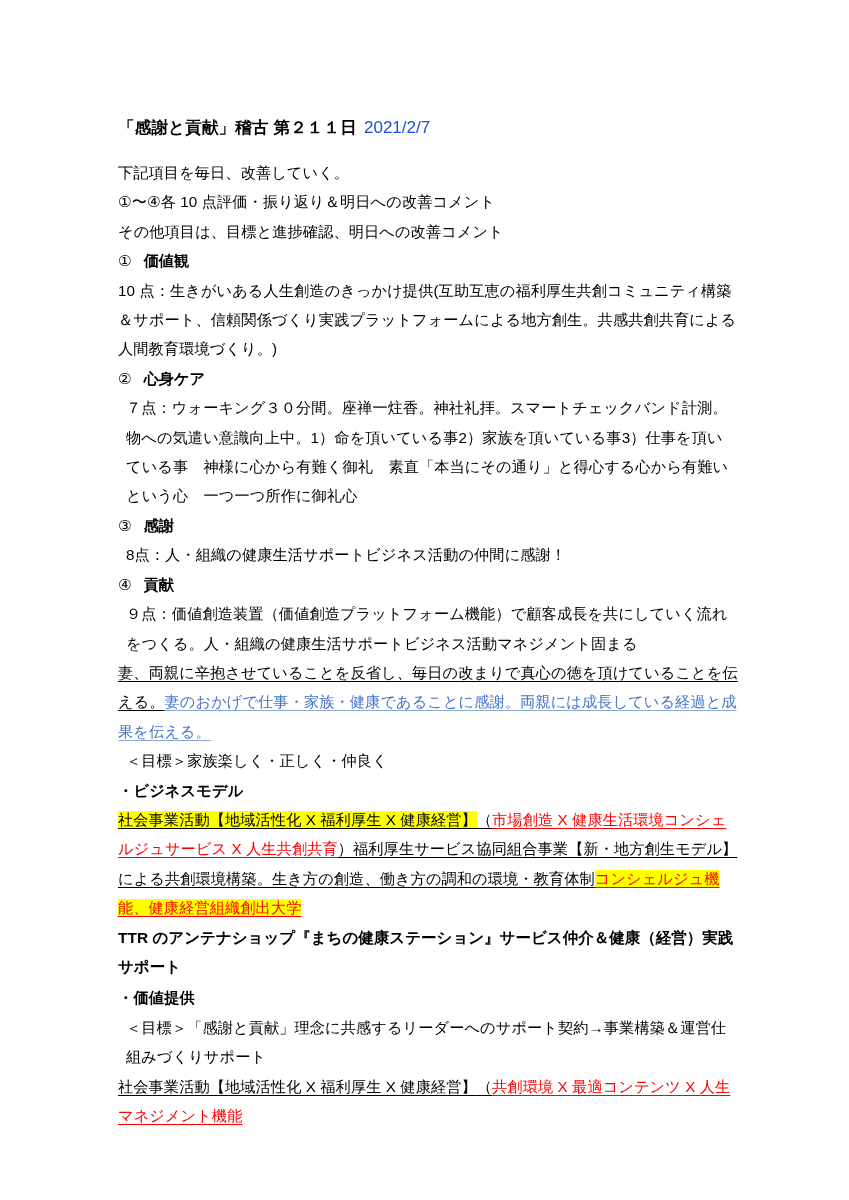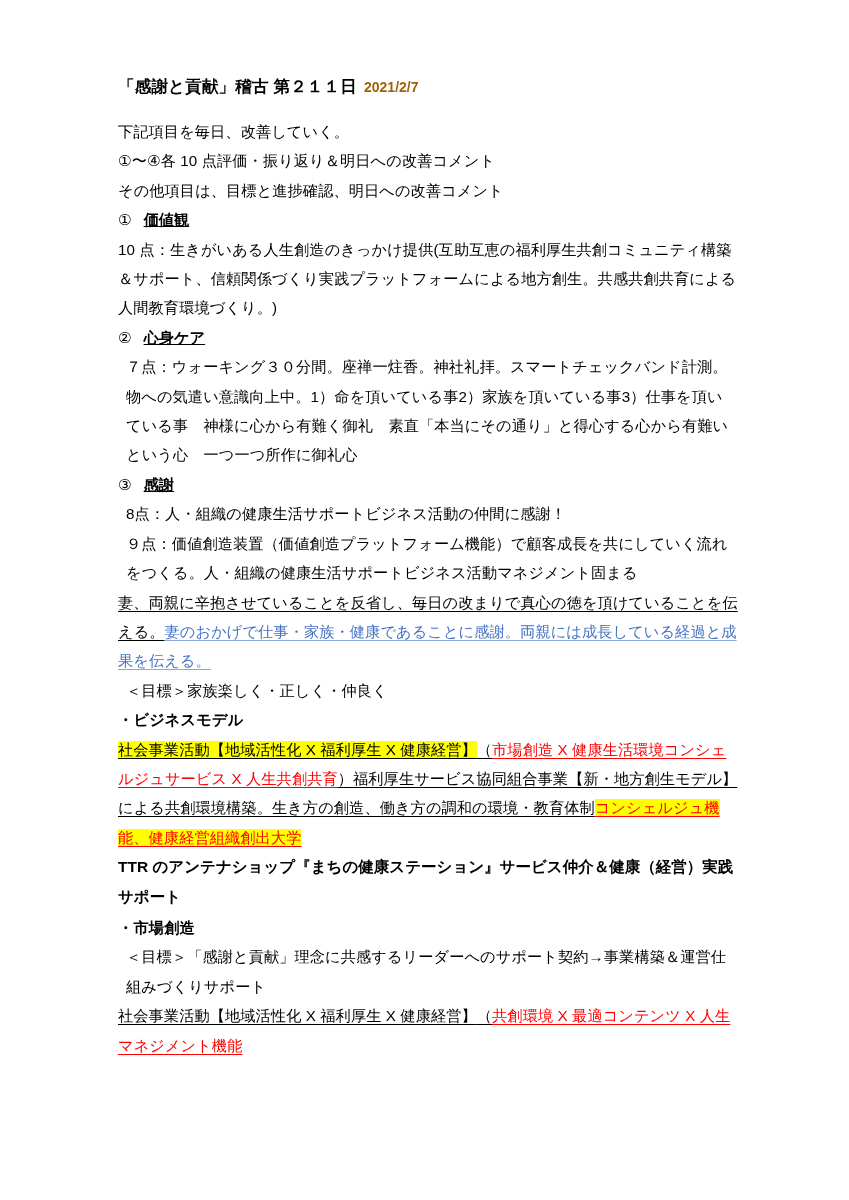--- a/index.html
+++ b/index.html
@@ -15,21 +15,21 @@
     font-family: "Liberation Sans", "DejaVu Sans", sans-serif;
     color: #000000;
     -webkit-font-smoothing: antialiased;
   }
   .page {
     position: relative;
     width: 849px;
     height: 944px;
     background: #ffffff;
     box-sizing: border-box;
-    padding: 75px 114px 0 118px;
+    padding: 116px 114px 0 118px;
   }
   .doc-body {
     width: 620px;
   }
 
   
   .line {
     font-size: 15.2px;
     line-height: 29.4px;
     letter-spacing: 0.1px;
@@ -49,45 +49,44 @@
     gap: 7px;
     margin-bottom: 20px;
   }
   .title-main {
     font-size: 16.5px;
     font-weight: 700;
     line-height: 22px;
     letter-spacing: 0.2px;
   }
   .title-date {
-    font-size: 14px;
-    font-weight: 700;
+    font-size: 17px;
+    font-weight: 400;
     line-height: 20px;
-    color: #a16207;
+    color: #1d4ed8;
   }
 
   .heading-bold {
     font-size: 15.5px;
     font-weight: 700;
     line-height: 29.4px;
     margin-bottom: 2px;
   }
 
   
   .num-head {
     font-size: 15.2px;
     line-height: 29.4px;
   }
   .num-head .marker {
     font-weight: 400;
   }
   .num-head .label {
     font-weight: 700;
     margin-left: 12px;
-    text-decoration: underline;
   }
 
   
   .bullet-head {
     font-size: 15.2px;
     font-weight: 700;
     line-height: 29.4px;
     letter-spacing: 0.2px;
   }
 
@@ -126,27 +125,30 @@
     <div class="num-head">
       <span class="marker">②</span><span class="label">心身ケア</span>
     </div>
     <div class="line para indent-1">７点：ウォーキング３０分間。座禅一炷香。神社礼拝。スマートチェックバンド計測。物への気遣い意識向上中。1）命を頂いている事2）家族を頂いている事3）仕事を頂いている事　神様に心から有難く御礼　素直「本当にその通り」と得心する心から有難いという心　一つ一つ所作に御礼心</div>
 
     <div class="num-head">
       <span class="marker">③</span><span class="label">感謝</span>
     </div>
     <div class="line para indent-1">8点：人・組織の健康生活サポートビジネス活動の仲間に感謝！</div>
 
+    <div class="num-head">
+      <span class="marker">④</span><span class="label">貢献</span>
+    </div>
     <div class="line para indent-1">９点：価値創造装置（価値創造プラットフォーム機能）で顧客成長を共にしていく流れをつくる。人・組織の健康生活サポートビジネス活動マネジメント固まる</div>
 
     <div class="line para"><span class="u">妻、両親に辛抱させていることを反省し、毎日の改まりで真心の徳を頂けていることを伝える。</span><span class="u blue">妻のおかげで仕事・家族・健康であることに感謝。両親には成長している経過と成果を伝える。</span></div>
     <div class="line para indent-1">＜目標＞家族楽しく・正しく・仲良く</div>
 
     <div class="bullet-head">・ビジネスモデル</div>
     <div class="line para"><span class="u hl">社会事業活動【地域活性化 X 福利厚生 X 健康経営】</span><span class="u">（</span><span class="u red">市場創造 X 健康生活環境コンシェルジュサービス X 人生共創共育</span><span class="u">）福利厚生サービス協同組合事業【新・地方創生モデル】による共創環境構築。生き方の創造、働き方の調和の環境・教育体制</span><span class="u red hl">コンシェルジュ機能、健康経営組織創出大学</span></div>
     <div class="heading-bold">TTR のアンテナショップ『まちの健康ステーション』サービス仲介＆健康（経営）実践サポート</div>
 
-    <div class="bullet-head">・市場創造</div>
+    <div class="bullet-head">・価値提供</div>
     <div class="line para indent-1">＜目標＞「感謝と貢献」理念に共感するリーダーへのサポート契約→事業構築＆運営仕組みづくりサポート</div>
     <div class="line para"><span class="u">社会事業活動【地域活性化 X 福利厚生 X 健康経営】</span><span class="u">（</span><span class="u red">共創環境 X 最適コンテンツ X 人生マネジメント機能</span></div>
 
   </div>
 </div>
 
 </body></html>

